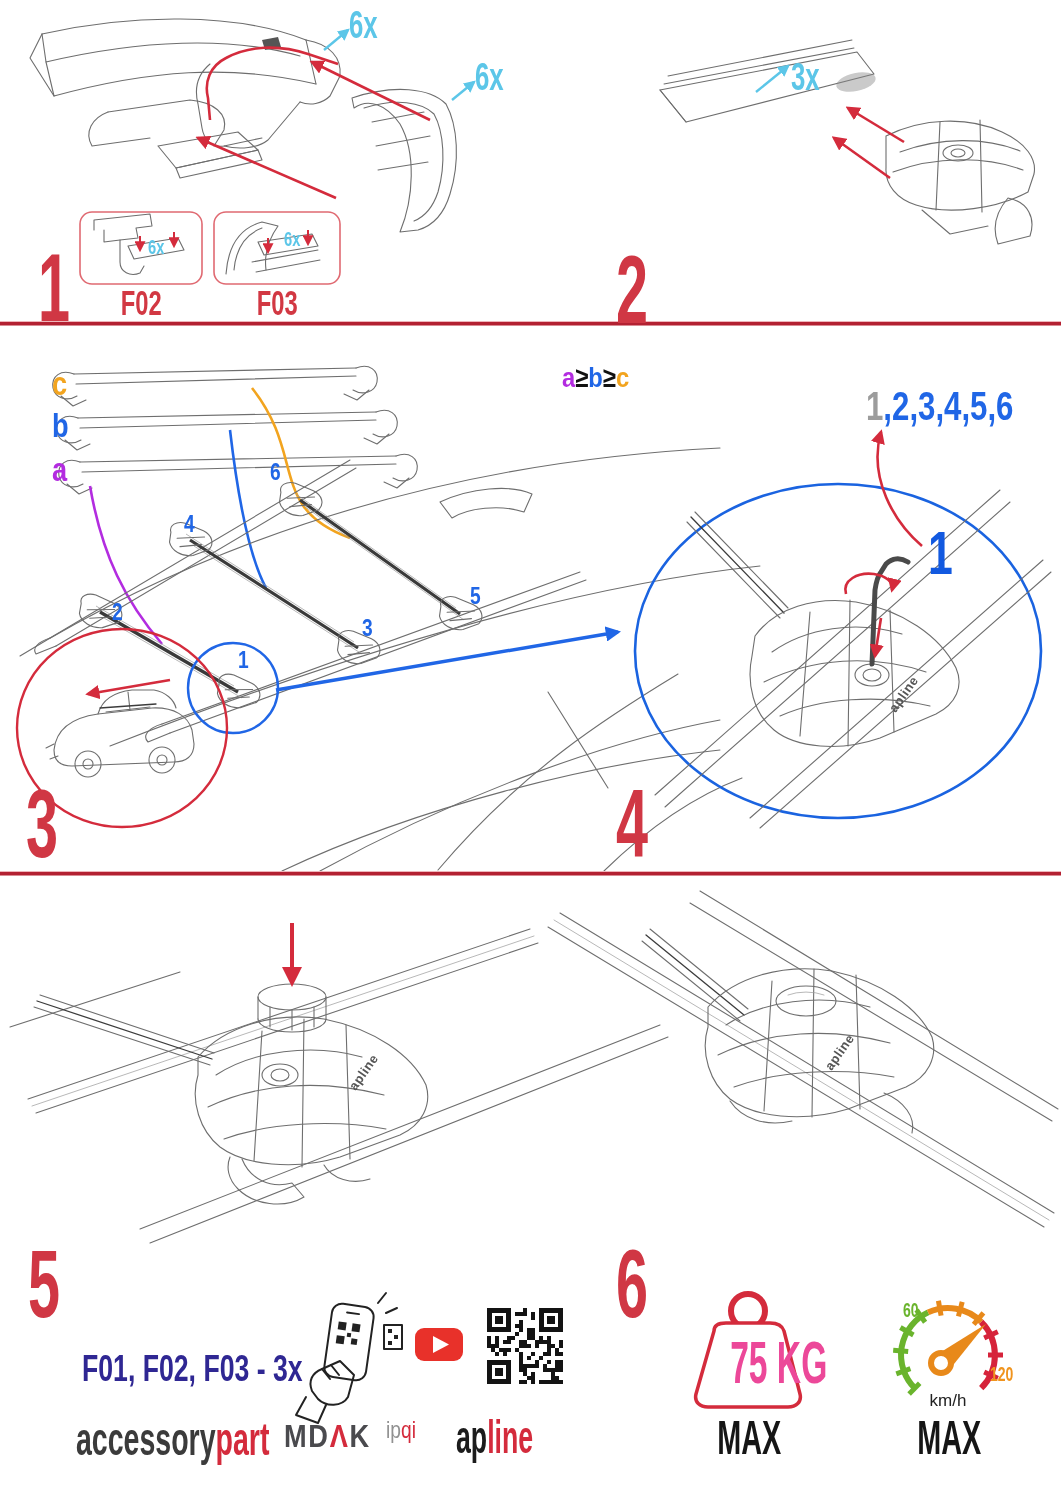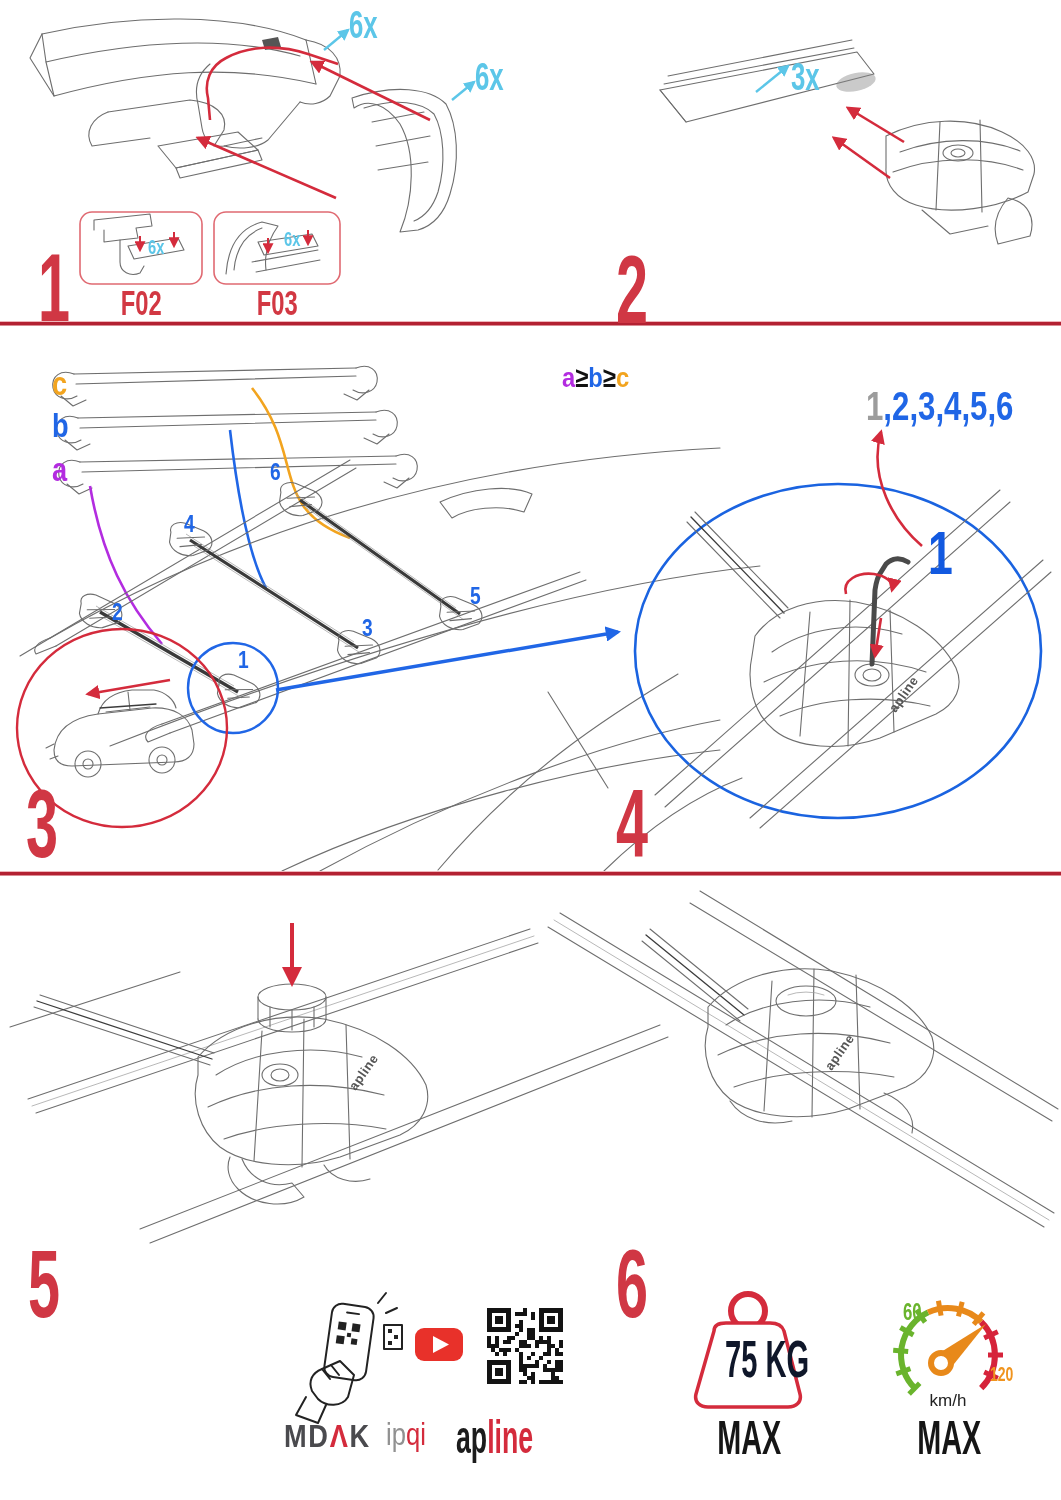--- a/index.html
+++ b/index.html
@@ -47,29 +47,29 @@
   .big1{font-size:62px;font-weight:bold;color:#1259e0}
   .big1 .cx{transform:scaleX(.72)}
   .footlogo{position:absolute;font:700 13px "Liberation Sans",sans-serif;color:#555;
             letter-spacing:.5px;transform:rotate(-55deg);transform-origin:0 100%;white-space:nowrap}
   .parts{font-size:37px;font-weight:bold;color:#2f2793}
   .parts .cx{transform:scaleX(.72)}
   .brand1{font-size:46px;font-weight:700}
   .brand1 .cx{transform:scaleX(.62)}
   .brand2{font-size:32px;font-weight:700;letter-spacing:2px}
   .brand2 .cx{transform:scaleX(.85)}
-  .brand3{font-size:32px;font-weight:500}
+  .brand3{font-size:24px;font-weight:500}
   .brand3 .cx{transform:scaleX(.8)}
   .brand4{font-size:46px;font-weight:700}
   .brand4 .cx{transform:scaleX(.58)}
-  .kg{font-size:52px;font-weight:bold;color:#0f172a}
+  .kg{font-size:60px;font-weight:bold;color:#ec4899}
   .kg .cx{transform:scaleX(.56)}
   .max{font-size:48px;font-weight:bold;color:#151515}
   .max .cx{transform:scaleX(.6)}
-  .s60{font-size:24px;font-weight:bold;color:#6ab42d}
+  .s60{font-size:20px;font-weight:bold;color:#6ab42d}
   .s60 .cx{transform:scaleX(.7)}
   .s120{font-size:20px;font-weight:bold;color:#f0941e}
   .s120 .cx{transform:scaleX(.7)}
   .kmh{font-size:17px;color:#222}
   .cgray{color:#9c9c9c}.cblue{color:#2066e6}.cpurple{color:#b32ce0}.corange{color:#f2a41f}
   .cdark{color:#3b3b3b}.cred{color:#d42b3c}.cblack{color:#1c1c1c}.cgray2{color:#919191}
   .cmdak{color:#4a4a4e}
 </style>
 </head>
 <body>
@@ -535,21 +535,25 @@
 
   <div class="t seq" style="left:866px;top:386px">
     <span class="cx"><span class="cgray">1</span><span class="cblue">,2,3,4,5,6</span></span>
   </div>
   <div class="t big1" style="left:928px;top:522px"><span class="cx">1</span></div>
 
   <div class="footlogo" style="left:898px;top:700px">apline</div>
   <div class="footlogo" style="left:358px;top:1078px">apline</div>
   <div class="footlogo" style="left:834px;top:1058px">apline</div>
 
-
+  <div class="t parts" style="left:82px;top:1350px"><span class="cx">F01, F02, F03 - 3x</span></div>
+
+  <div class="t brand1" style="left:76px;top:1416px">
+    <span class="cx"><span class="cdark">accessory</span><span class="cred">part</span></span>
+  </div>
   <div class="t brand2" style="left:284px;top:1420px">
     <span class="cx"><span class="cmdak">MD</span><span class="cred">Λ</span><span class="cmdak">K</span></span>
   </div>
   <div class="t brand3" style="left:386px;top:1418px">
     <span class="cx"><span class="cgray2">ip</span><span class="cred">qi</span></span>
   </div>
   <div class="t brand4" style="left:456px;top:1414px">
     <span class="cx"><span class="cblack">ap</span><span class="cred">line</span></span>
   </div>
 

